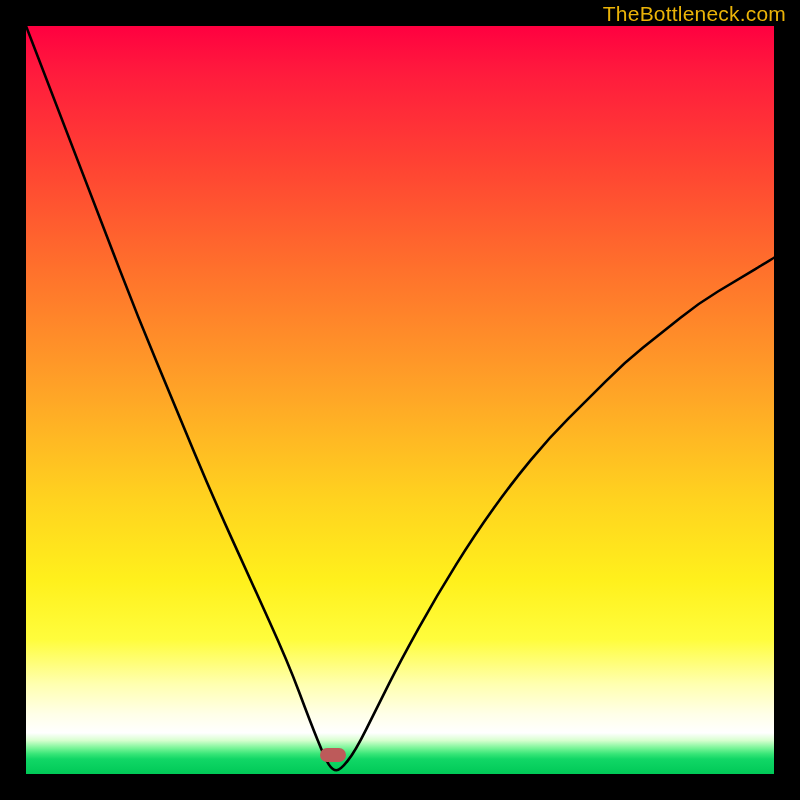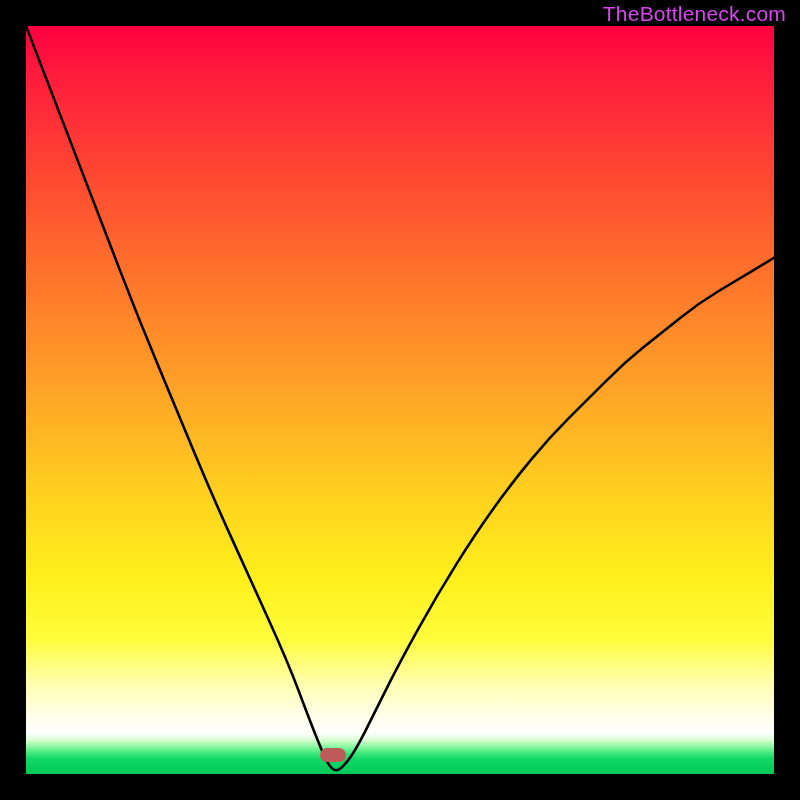--- a/index.html
+++ b/index.html
@@ -56,21 +56,21 @@
     position: absolute;
     width: 26px;
     height: 14px;
     border-radius: 7px;
     background: #bd5a5a;
   }
   .watermark {
     position: absolute;
     top: 2px;
     right: 14px;
-    color: #d946ef;
+    color: #eab308;
     font-size: 21px;
     font-weight: 500;
     letter-spacing: 0.2px;
   }
 </style>
 </head>
 <body>
 
 <div class="frame">
 

